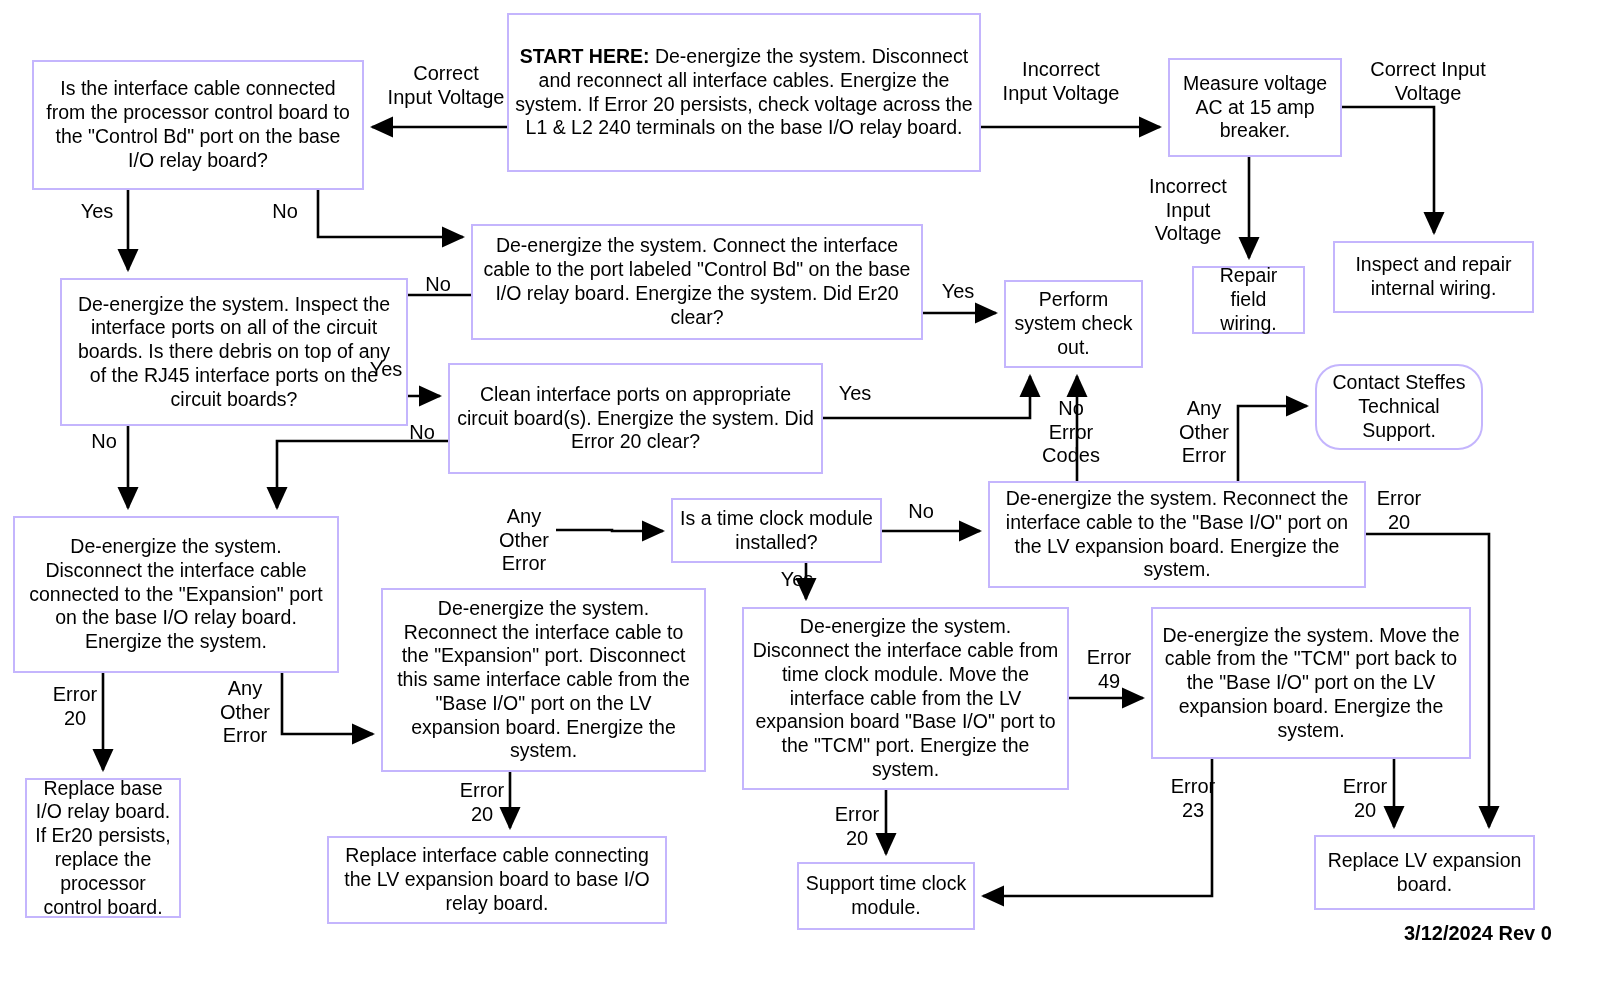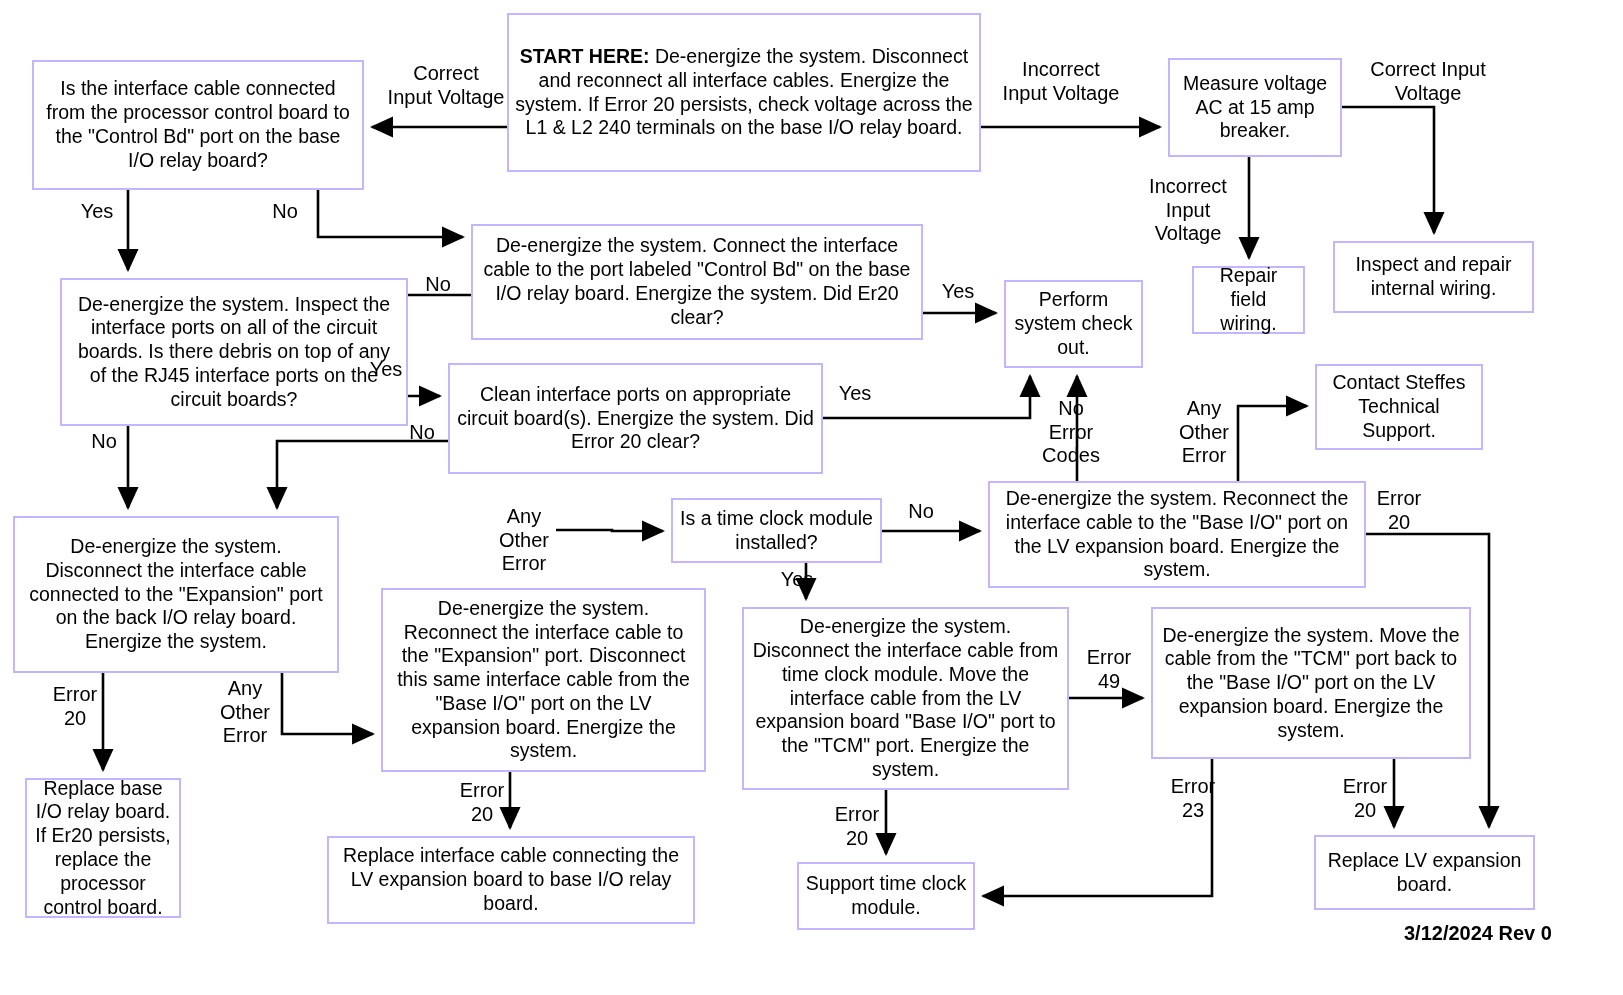--- a/index.html
+++ b/index.html
@@ -118,45 +118,45 @@
       </div>
       <div class="node" style="left: 20px; top: 278px; width: 348px; height: 148px; margin-left: 40px;">
         <span class="txt">De-energize the system. Inspect the interface ports on all of the circuit boards. Is there debris on top of any of the RJ45 interface ports on the circuit boards?</span>
       </div>
       <div class="node" style="left: 448px; top: 363px; width: 375px; height: 111px;">
         <span class="txt">Clean interface ports on appropriate circuit board(s). Energize the system. Did Error 20 clear?</span>
       </div>
       <div class="node" style="left: 1004px; top: 280px; width: 139px; height: 88px;">
         <span class="txt">Perform system check out.</span>
       </div>
-      <div class="node" style="left: 1315px; top: 364px; width: 168px; height: 86px;">
+      <div class="node" style="left: 1315px; top: 364px; width: 168px; height: 86px; border-radius: 25px;">
         <span class="txt">Contact Steffes Technical Support.</span>
       </div>
       <div class="node" style="left: 988px; top: 481px; width: 378px; height: 107px;">
         <span class="txt">De-energize the system. Reconnect the interface cable to the "Base I/O" port on the LV expansion board. Energize the system.</span>
       </div>
       <div class="node" style="left: 13px; top: 516px; width: 326px; height: 157px;">
-        <span class="txt">De-energize the system. Disconnect the interface cable connected to the "Expansion" port on the back I/O relay board. Energize the system.</span>
+        <span class="txt">De-energize the system. Disconnect the interface cable connected to the "Expansion" port on the base I/O relay board. Energize the system.</span>
       </div>
       <div class="node" style="left: 671px; top: 498px; width: 211px; height: 65px;">
         <span class="txt">Is a time clock module installed?</span>
       </div>
       <div class="node" style="left: 381px; top: 588px; width: 325px; height: 184px;">
         <span class="txt">De-energize the system. Reconnect the interface cable to the "Expansion" port. Disconnect this same interface cable from the "Base I/O" port on the LV  expansion board. Energize the system.</span>
       </div>
       <div class="node" style="left: 742px; top: 607px; width: 327px; height: 183px;">
         <span class="txt">De-energize the system. Disconnect the interface cable from time clock module. Move the interface cable from the LV expansion board "Base I/O" port to the "TCM" port. Energize the system.</span>
       </div>
       <div class="node" style="left: 1151px; top: 607px; width: 320px; height: 152px;">
         <span class="txt">De-energize the system. Move the cable from the "TCM" port back to the "Base I/O" port on the LV expansion board. Energize the system.</span>
       </div>
       <div class="node" style="left: 25px; top: 778px; width: 156px; height: 140px;">
         <span class="txt">Replace base I/O relay board. If Er20 persists, replace the processor control board.</span>
       </div>
-      <div class="node" style="left: 327px; top: 836px; width: 368px; height: 88px;">
+      <div class="node" style="left: 327px; top: 836px; width: 340px; height: 88px;">
         <span class="txt">Replace interface cable connecting the LV expansion board to base I/O relay board.</span>
       </div>
       <div class="node" style="left: 797px; top: 862px; width: 178px; height: 68px;">
         <span class="txt">Support time clock module.</span>
       </div>
       <div class="node" style="left: 1314px; top: 835px; width: 221px; height: 75px;">
         <span class="txt">Replace LV expansion board.</span>
       </div>
     </div>
   <div id="label-layer">

